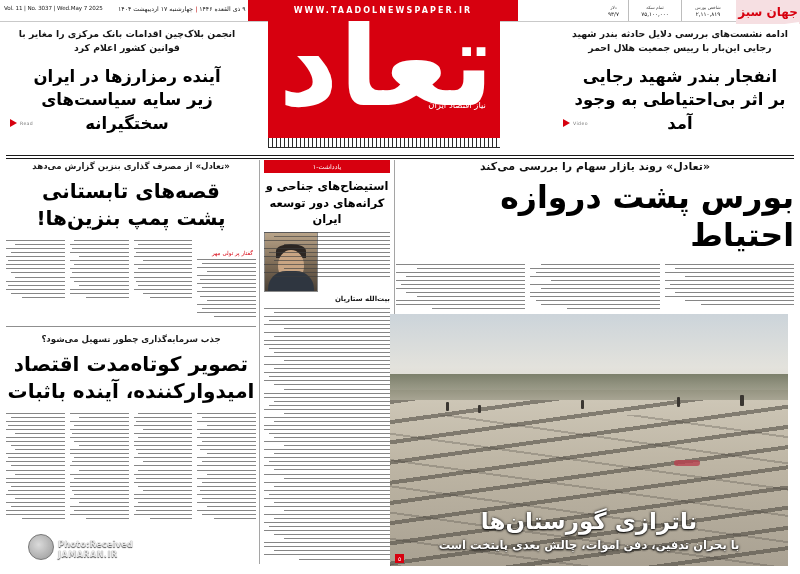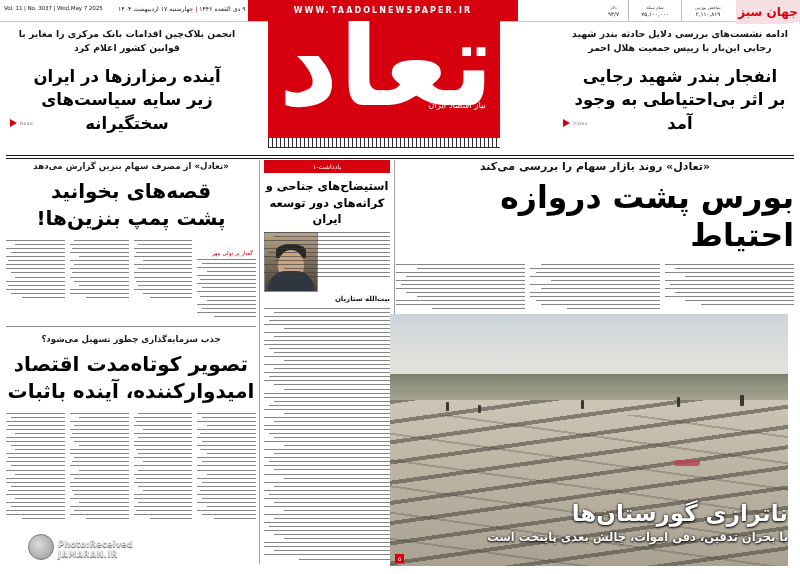--- a/index.html
+++ b/index.html
@@ -212,21 +212,21 @@
           rgba(70,66,58,.55) 0 4px,
           rgba(205,198,184,0) 4px 20px);}
   .graves2{position:absolute;left:0;top:40%;width:100%;height:60%;
        background:repeating-linear-gradient(8deg,
           rgba(60,56,50,.25) 0 2px,
           rgba(0,0,0,0) 2px 26px);}
   .flowers{position:absolute;right:22%;top:58%;width:26px;height:6px;
        background:#b8414f;border-radius:3px;opacity:.8;}
   .person{position:absolute;background:#3a3631;border-radius:1px;}
   .caption-wrap{
-    position:absolute;left:0;bottom:22px;width:100%;direction:rtl;
+    position:absolute;left:0;bottom:14px;width:100%;text-align:center;direction:rtl;
   }
   .cap-title{
     font-size:23px;font-weight:bold;color:#fff;line-height:1.1;
     text-shadow:0 0 3px rgba(0,0,0,.85),0 1px 2px rgba(0,0,0,.9);
     letter-spacing:-0.6px;
   }
   .cap-sub{
     font-size:11.5px;font-weight:bold;color:#fff;margin-top:4px;
     text-shadow:0 0 3px rgba(0,0,0,.85),0 1px 2px rgba(0,0,0,.9);
     letter-spacing:-0.2px;
@@ -331,23 +331,23 @@
   <div class="hr-thin"></div>
 
   <div class="body-area">
 
     <div class="col-divider" style="left:259px;"></div>
     <div class="col-divider" style="left:394px;"></div>
 
     <div class="col-left">
 
       <div class="story">
-        <div class="overline">«تعادل» از مصرف سهام بنزین گزارش می‌دهد</div>
+        <div class="overline">«تعادل» از مصرف گذاری بنزین گزارش می‌دهد</div>
         <div class="headline2">
-          <div>قصه‌های بخوانید</div>
+          <div>قصه‌های تابستانی</div>
           <div>پشت پمپ بنزین‌ها!</div>
         </div>
         <div class="textblock">
           <div class="tcol">
             <span class="lead-label plain">گفتار پر تولی مهر</span>
             <div class="tline s1"></div><div class="tline s2"></div><div class="tline s1"></div>
             <div class="tline s3"></div><div class="tline s1"></div><div class="tline s4"></div>
             <div class="tline s1"></div><div class="tline s2"></div><div class="tline s1"></div>
             <div class="tline s4"></div><div class="tline s3"></div><div class="tline s1"></div>
             <div class="tline s2"></div><div class="tline s1"></div><div class="tline s5"></div>

